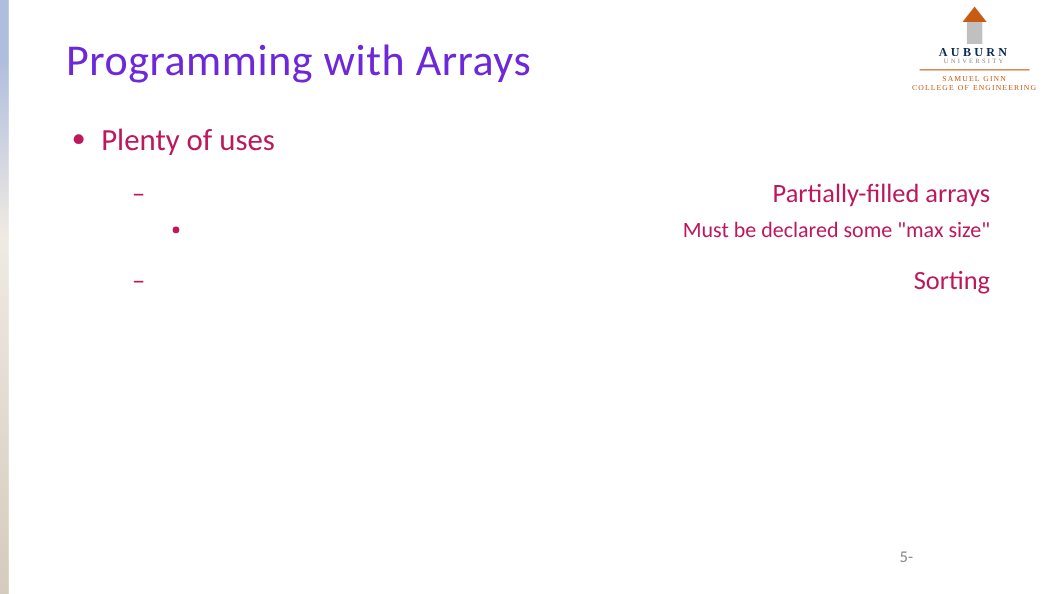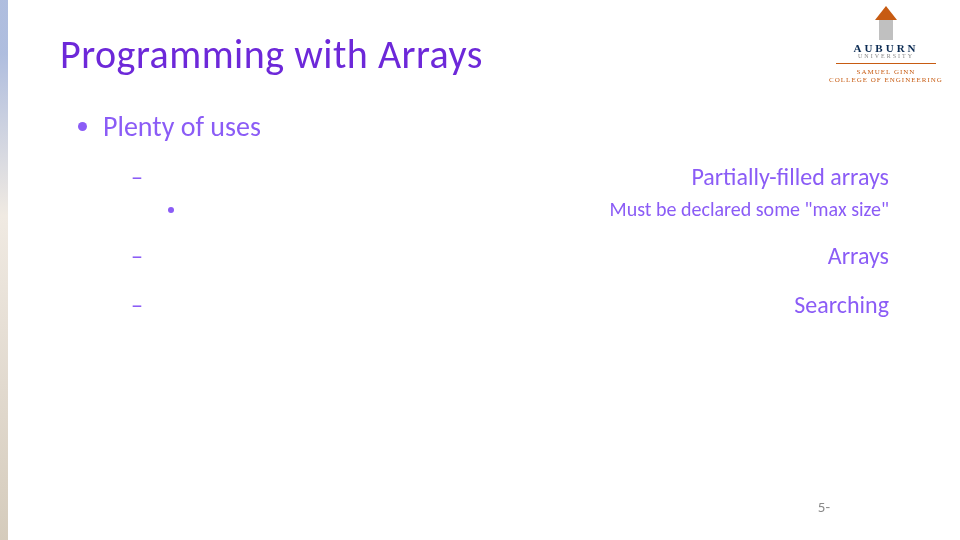--- a/index.html
+++ b/index.html
@@ -46,24 +46,24 @@
     text-align: left;
     font-size: 40px;
     font-weight: 400;
     color: #6d28d9;
     margin: 10px 0 30px 0;
     letter-spacing: 0.5px;
   }
 
   ul.level1 {
     list-style: disc;
-    margin: 11px;
+    margin: 0;
     padding-left: 32px;
     font-size: 28px;
-    color: #8b5cf6;
+    color: #be185d;
   }
   ul.level1 > li {
     margin-bottom: 10px;
   }
 
   ul.level2 {
     list-style: none;
     margin: 18px 0 0 0;
     padding-left: 28px;
     font-size: 24px;
@@ -180,23 +180,20 @@
       <ul class="level2">
         <li>
           <span>Partially-filled arrays</span>
           <ul class="level3">
             <li>
               <span>Must be declared some "max size"</span>
             </li>
           </ul>
         </li>
         <li>
-          <span>Arrays</span>
-        </li>
-        <li>
-          <span>Searching</span>
+          <span>Sorting</span>
         </li>
       </ul>
     </li>
   </ul>
 
   <div class="page-number">5-</div>
 </div>
 
 </body></html>

